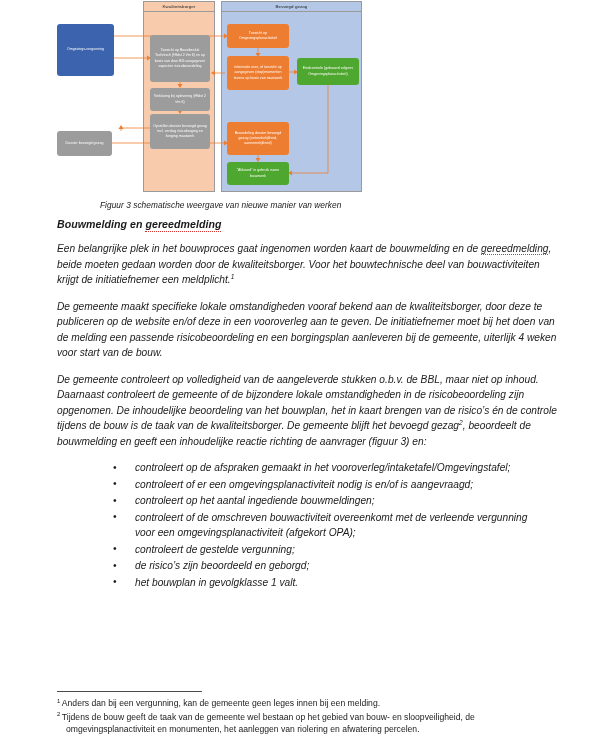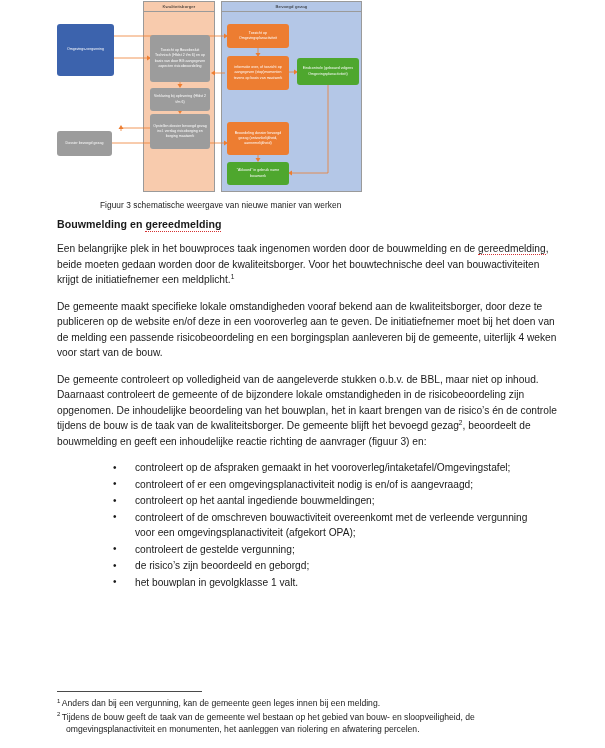--- a/index.html
+++ b/index.html
@@ -121,30 +121,32 @@
     width: 330px;
     height: 192px;
     overflow: visible;
   }
 
   .fig-caption {
     position: absolute;
     left: 43px;
     top: 200px;
     font-size: 8.3px;
+    font-style: italic;
     color: #1a1a1a;
     letter-spacing: .05px;
   }
 
   
   .content {
     position: absolute;
     left: 57px;
     top: 218px;
     width: 500px;
+    font-style: italic;
   }
 
   h2.section-title {
     font-size: 10.6px;
     font-weight: bold;
     margin: 0 0 11px 0;
     letter-spacing: .05px;
   }
   .spellcheck {
     border-bottom: 1.2px dotted #d53232;
@@ -281,21 +283,21 @@
       <div class="node green n-akkoord">“Akkoord” in gebruik name bouwwerk</div>
     </div>
 
     <div class="fig-caption">Figuur 3 schematische weergave van nieuwe manier van werken</div>
   </div>
 
   <div class="content">
 
     <h2 class="section-title"><span>Bouwmelding en </span><span class="spellcheck">gereedmelding</span></h2>
 
-    <p class="para"><span>Een belangrijke plek in het bouwproces taak ingenomen worden door de bouwmelding en de </span><span class="spellcheck-run">gereedmelding</span><span>, beide moeten gedaan worden door de kwaliteitsborger. Voor het bouwtechnische deel van bouwactiviteiten krijgt de initiatiefnemer een meldplicht.</span><sup class="fn">1</sup></p>
+    <p class="para"><span>Een belangrijke plek in het bouwproces gaat ingenomen worden kaart de bouwmelding en de </span><span class="spellcheck-run">gereedmelding</span><span>, beide moeten gedaan worden door de kwaliteitsborger. Voor het bouwtechnische deel van bouwactiviteiten krijgt de initiatiefnemer een meldplicht.</span><sup class="fn">1</sup></p>
 
     <p class="para">De gemeente maakt specifieke lokale omstandigheden vooraf bekend aan de kwaliteitsborger, door deze te publiceren op de website en/of deze in een vooroverleg aan te geven. De initiatiefnemer moet bij het doen van de melding een passende risicobeoordeling en een borgingsplan aanleveren bij de gemeente, uiterlijk 4 weken voor start van de bouw.</p>
 
     <p class="para"><span>De gemeente controleert op volledigheid van de aangeleverde stukken o.b.v. de BBL, maar niet op inhoud. Daarnaast controleert de gemeente of de bijzondere lokale omstandigheden in de risicobeoordeling zijn opgenomen. De inhoudelijke beoordeling van het bouwplan, het in kaart brengen van de risico’s én de controle tijdens de bouw is de taak van de kwaliteitsborger. De gemeente blijft het bevoegd gezag</span><sup class="fn">2</sup><span>, beoordeelt de bouwmelding en geeft een inhoudelijke reactie richting de aanvrager (figuur 3) en:</span></p>
 
     <ul class="bullets">
       <li>controleert op de afspraken gemaakt in het vooroverleg/intaketafel/Omgevingstafel;</li>
       <li>controleert of er een omgevingsplanactiviteit nodig is en/of is aangevraagd;</li>
       <li>controleert op het aantal ingediende bouwmeldingen;</li>
       <li>controleert of de omschreven bouwactiviteit overeenkomt met de verleende vergunning voor een omgevingsplanactiviteit (afgekort OPA);</li>

